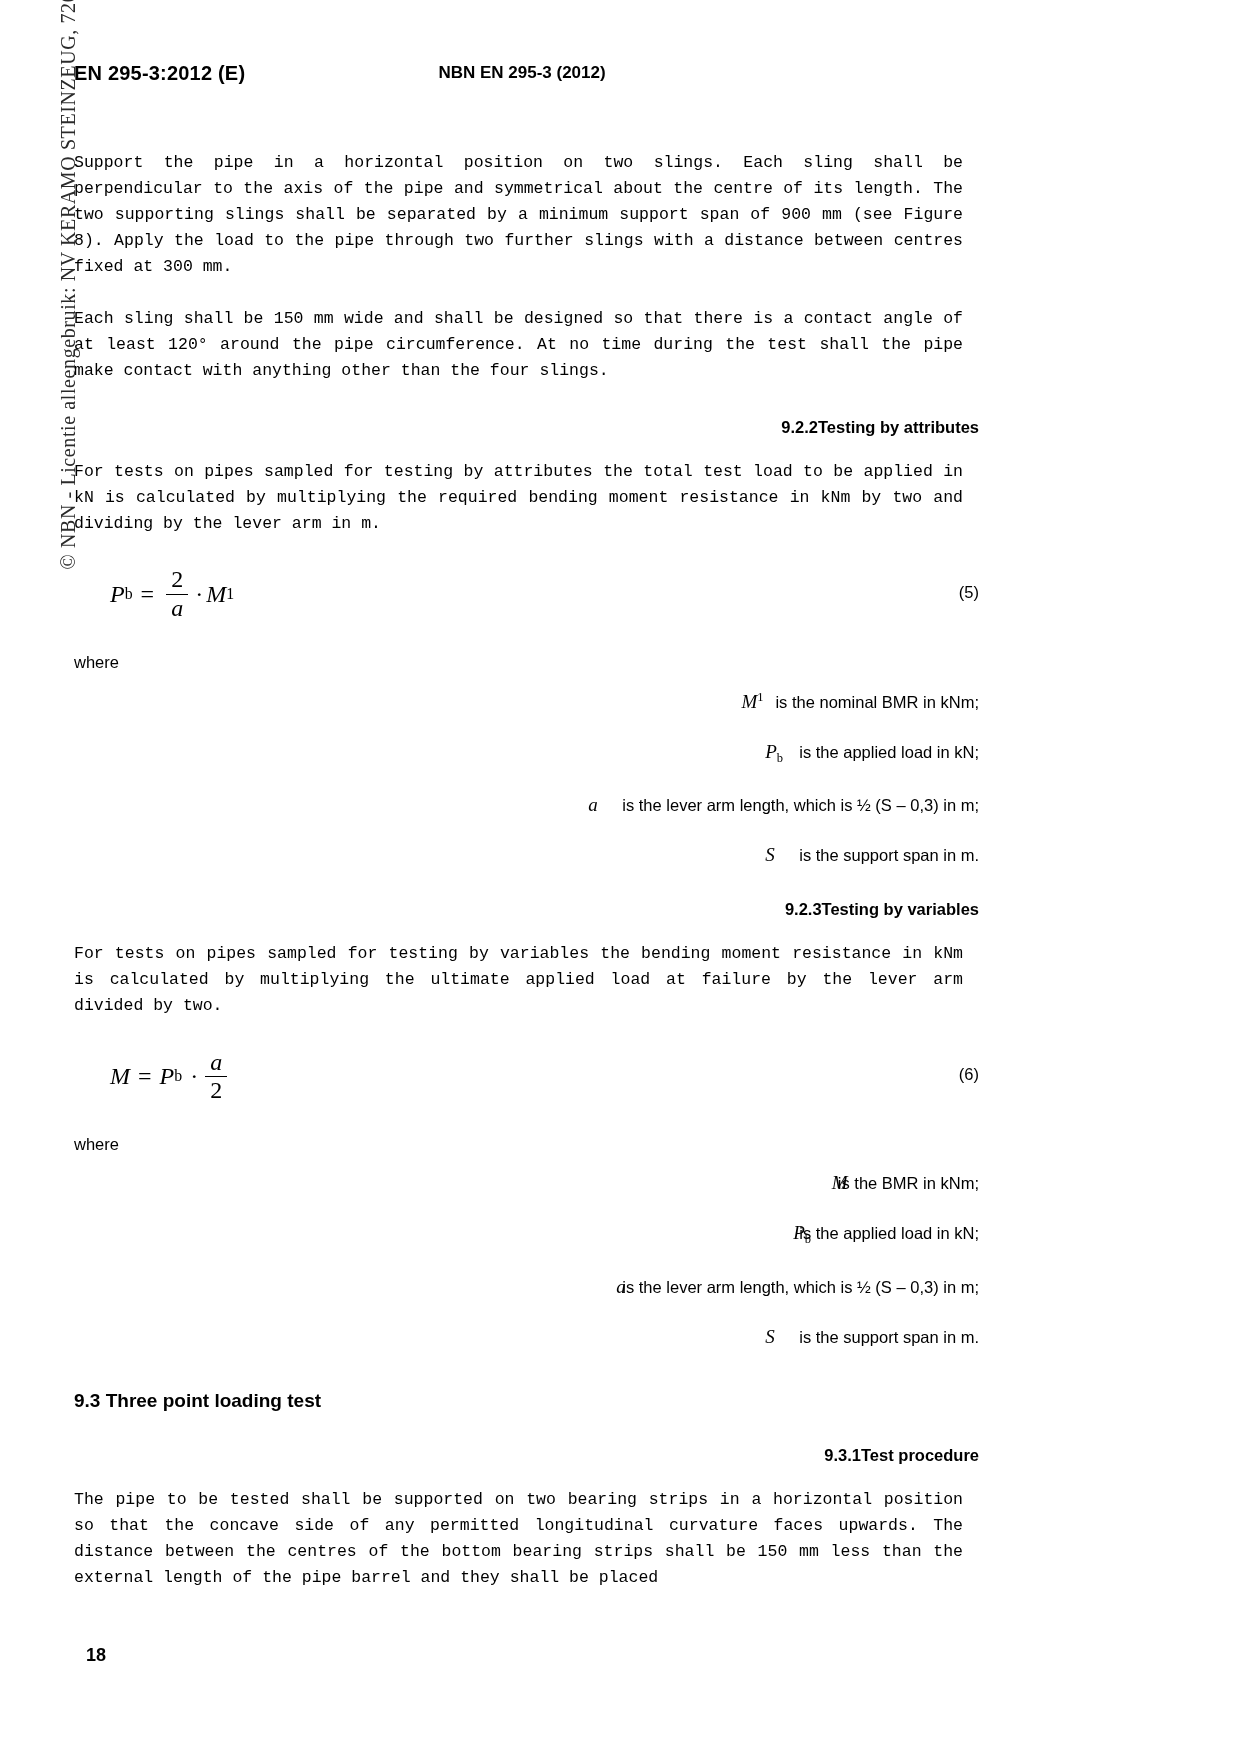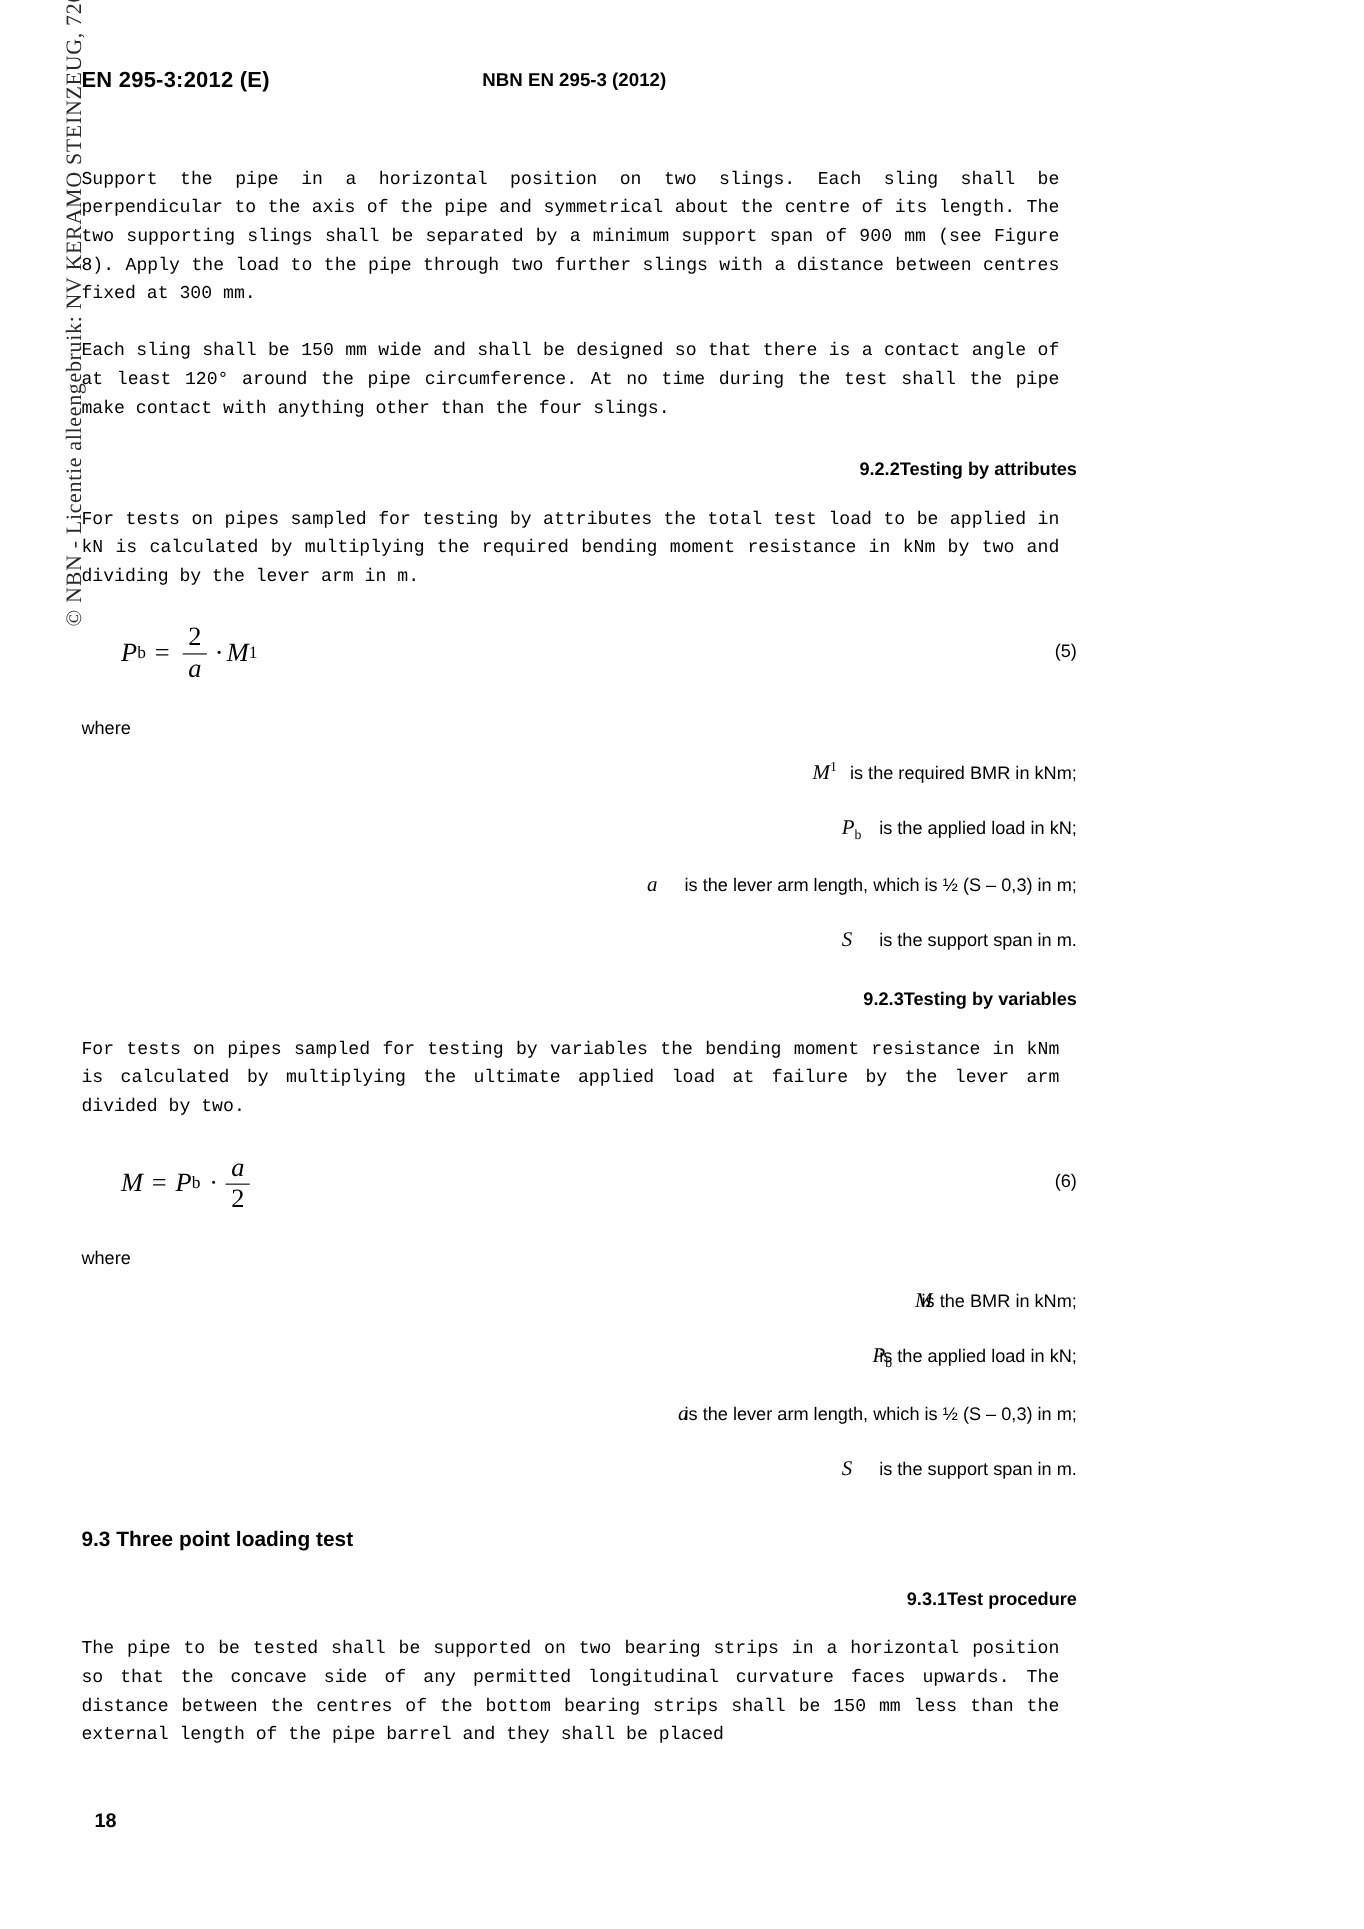--- a/index.html
+++ b/index.html
@@ -223,21 +223,21 @@
           <span class="sup-1">1</span>
       </div>
       <div class="eq-no">(5)</div>
     </div>
 
     <div class="where">where</div>
 
     <div class="deflist">
       <div class="defrow">
         <span class="symcell"><span class="ital">M</span><span class="sup-1">1</span></span>
-        <span class="txt">is the required BMR in kNm;</span>
+        <span class="txt">is the nominal BMR in kNm;</span>
       </div>
       <div class="defrow">
         <span class="symcell"><span class="ital">P</span><span class="sub-b">b</span></span>
         <span class="txt">is the applied load in kN;</span>
       </div>
       <div class="defrow">
         <span class="symcell"><span class="ital">a</span></span>
         <span class="txt">is the lever arm length, which is ½ (S – 0,3) in m;</span>
       </div>
       <div class="defrow">

